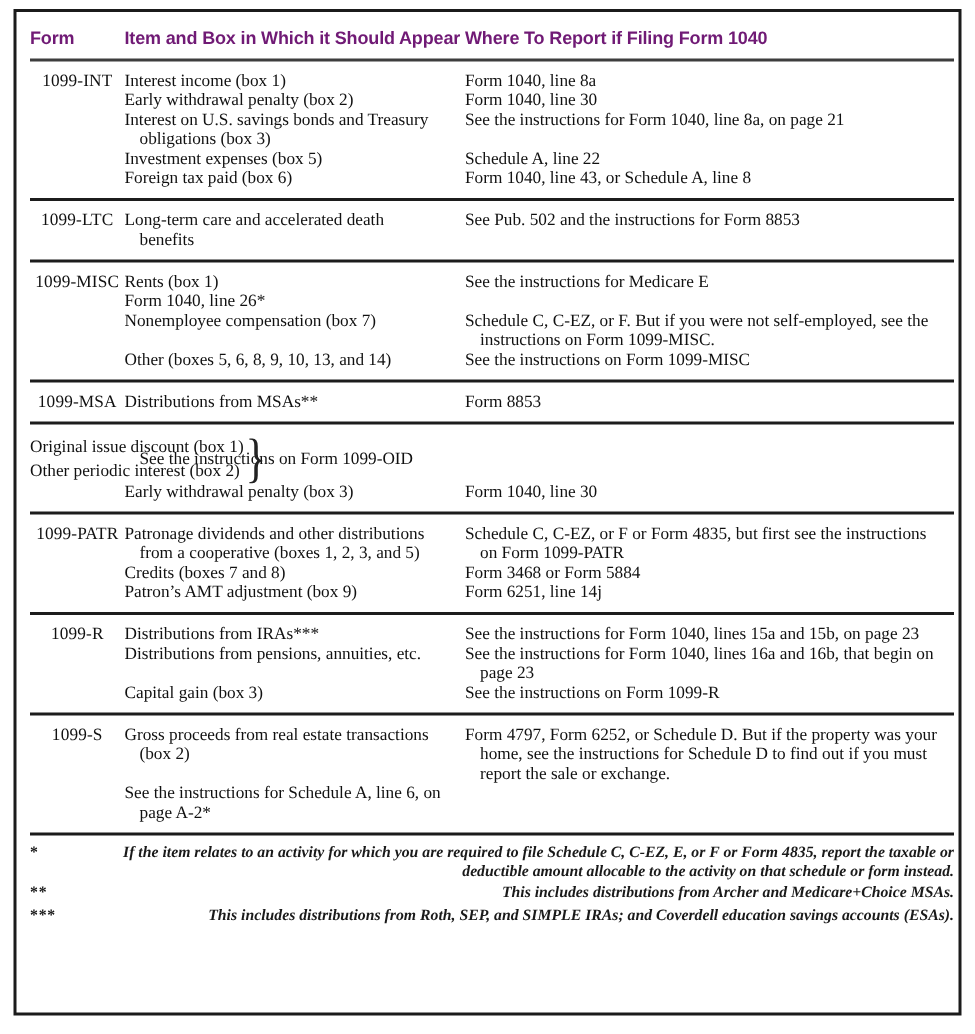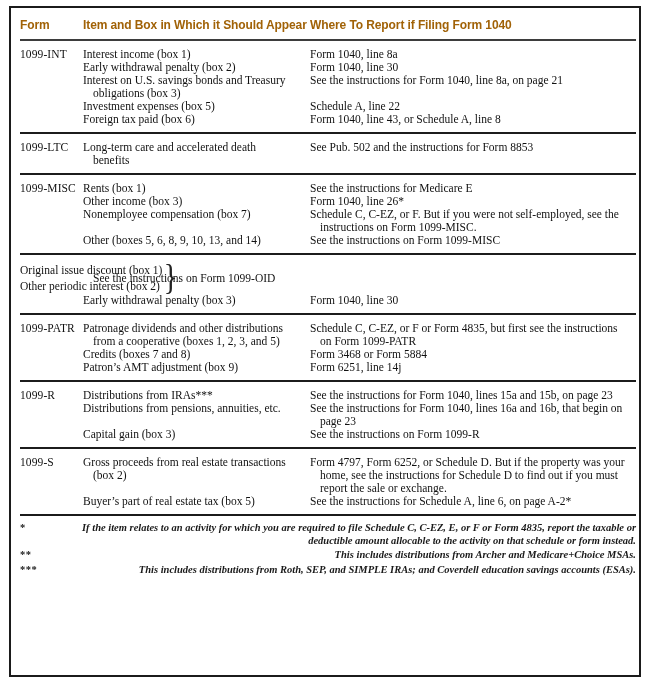--- a/index.html
+++ b/index.html
@@ -25,31 +25,31 @@
     display: grid;
     grid-template-columns: 63px 227px 1fr;
     padding: 10px 0 7px 0;
     border-bottom: 2.5px solid #3d3d3d;
     font-family: "Liberation Sans", sans-serif;
     font-weight: bold;
     font-size: 12px;
     letter-spacing: -0.1px;
     line-height: 14px;
     white-space: nowrap;
-    color: #a16207;
+    color: #701a75;
   }
 
   .section { padding: 7px 0 6px 0; }
   .section + .section { border-top: 2px solid #1c1c1c; }
 
   .trow { display: grid; grid-template-columns: 63px 227px 1fr; }
   .trow + .trow { margin-top: 0; }
 
   .cell { font-size: 11.5px; line-height: 13px; white-space: pre-line; }
-  .form-cell { white-space: nowrap; letter-spacing: 0.1px; }
+  .form-cell { white-space: nowrap; letter-spacing: 0.1px; text-align: center; }
   .item-cell, .where-cell { padding-left: 10px; text-indent: -10px; }
 
   .where-center { display: flex; align-items: center; text-indent: 0; }
   .brace-wrap { display: flex; align-items: flex-start; text-indent: 0; }
   .brace-lines { width: 164px; }
   .brace-line { line-height: 16px; white-space: nowrap; }
   .brace-glyph {
     font-size: 36px;
     line-height: 30px;
     font-weight: 400;
@@ -121,33 +121,39 @@
           </div>
         </div>
         <div class="section">
           <div class="trow">
             <div class="cell form-cell">1099-MISC</div>
             <div class="cell item-cell">Rents (box 1)</div>
             <div class="cell where-cell">See the instructions for Medicare E</div>
           </div>
           <div class="trow">
             <div class="cell form-cell"></div>
-            <div class="cell item-cell">Other income (box 3)</div>
             <div class="cell where-cell">Form 1040, line 26*</div>
           </div>
           <div class="trow">
             <div class="cell form-cell"></div>
             <div class="cell item-cell">Nonemployee compensation (box 7)</div>
             <div class="cell where-cell">Schedule C, C-EZ, or F. But if you were not self-employed, see the
 instructions on Form 1099-MISC.</div>
           </div>
           <div class="trow">
             <div class="cell form-cell"></div>
             <div class="cell item-cell">Other (boxes 5, 6, 8, 9, 10, 13, and 14)</div>
             <div class="cell where-cell">See the instructions on Form 1099-MISC</div>
+          </div>
+        </div>
+        <div class="section">
+          <div class="trow">
+            <div class="cell form-cell">1099-MSA</div>
+            <div class="cell item-cell">Distributions from MSAs**</div>
+            <div class="cell where-cell">Form 8853</div>
           </div>
         </div>
         <div class="section">
           <div class="trow">
             <div class="cell"><div class="brace-wrap"><div class="brace-lines"><div class="brace-line">Original issue discount (box 1)</div><div class="brace-line">Other periodic interest (box 2)</div></div><div class="brace-glyph">}</div></div></div>
             <div class="cell where-cell where-center"><div>See the instructions on Form 1099-OID</div></div>
           </div>
           <div class="trow">
             <div class="cell form-cell"></div>
             <div class="cell item-cell">Early withdrawal penalty (box 3)</div>
@@ -195,21 +201,20 @@
           <div class="trow">
             <div class="cell form-cell">1099-S</div>
             <div class="cell item-cell">Gross proceeds from real estate transactions
 (box 2)</div>
             <div class="cell where-cell">Form 4797, Form 6252, or Schedule D. But if the property was your
 home, see the instructions for Schedule D to find out if you must
 report the sale or exchange.</div>
           </div>
           <div class="trow">
             <div class="cell form-cell"></div>
-            <div class="cell item-cell">Buyer’s part of real estate tax (box 5)</div>
             <div class="cell where-cell">See the instructions for Schedule A, line 6, on page A-2*</div>
           </div>
         </div>
       </div>
 
     <div class="footnotes">
         <div class="footnote">
           <div class="fn-marker">*</div>
           <div class="fn-text">If the item relates to an activity for which you are required to file Schedule C, C-EZ, E, or F or Form 4835, report the taxable or deductible amount allocable to the activity on that schedule or form instead.</div>
         </div>

